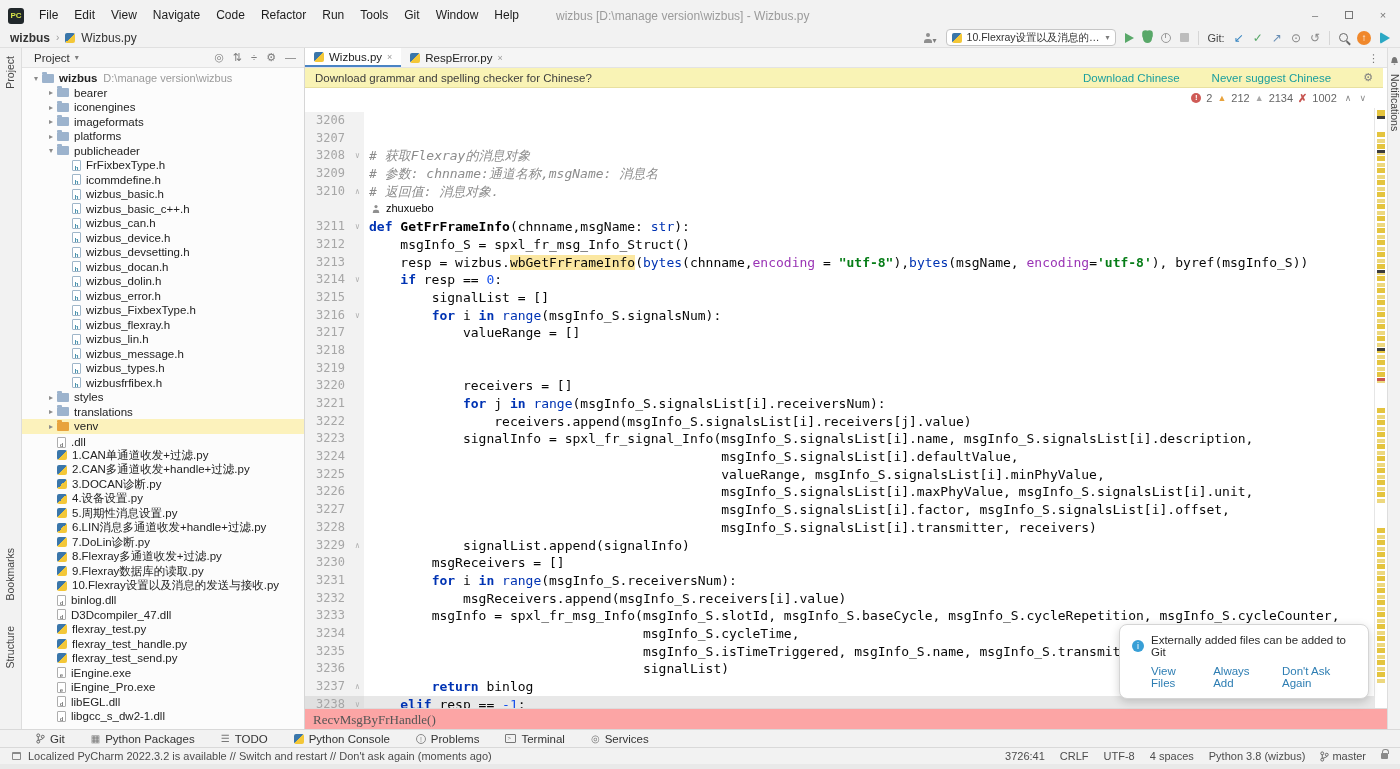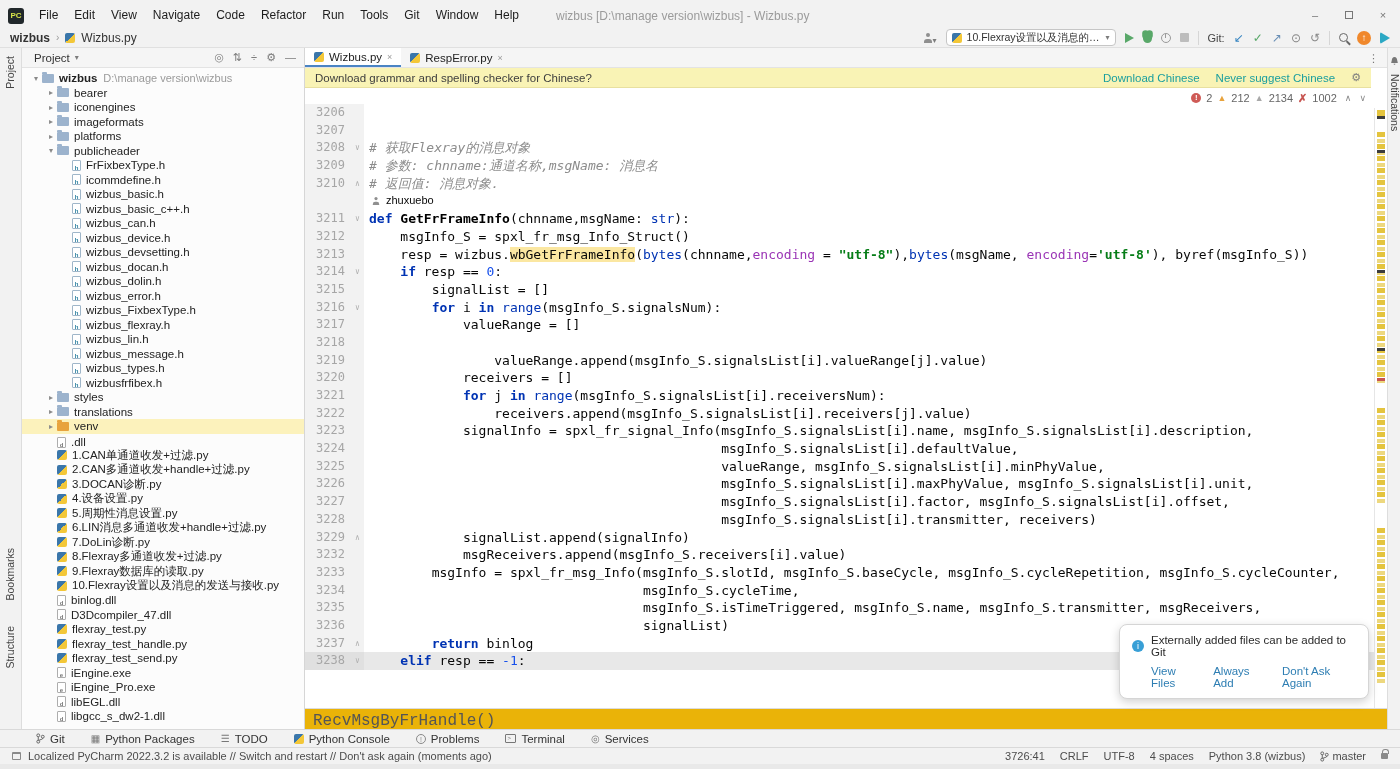--- a/index.html
+++ b/index.html
@@ -72,33 +72,33 @@
   .root-name { font-weight:bold; }
   .root-path { color:#9a9a9a; margin-left:6px; font-size:11px; }
 
   
   .editor { flex:1; position:relative; background:#fff; overflow:hidden; }
   .tabbar { position:absolute; top:0; left:0; right:0; height:20px; background:#f5f5f5; border-bottom:1px solid #e3e3e3; display:flex; align-items:stretch; }
   .tab { display:flex; align-items:center; gap:5px; padding:0 9px; font-size:11.5px; color:#222; }
   .tab.active { background:#fff; border-bottom:2px solid #4a84c4; }
   .tab-close { color:#9a9a9a; font-size:9px; }
   .kebab { margin-left:auto; color:#777; padding:0 8px; font-size:11px; line-height:20px; }
-  .banner { position:absolute; top:20px; left:0; right:16px; height:20px; background:#f9f3b5; border-bottom:1px solid #e8e0a0; display:flex; align-items:center; font-size:11.5px; color:#3e3e3e; padding:0 10px; gap:14px; }
-  .banner-links { margin-left:auto; display:flex; gap:16px; align-items:center;padding-left:18px; }
+  .banner { position:absolute; top:20px; left:0; right:4px; height:20px; background:#f9f3b5; border-bottom:1px solid #e8e0a0; display:flex; align-items:center; font-size:11.5px; color:#3e3e3e; padding:0 10px; gap:14px; }
+  .banner-links { margin-left:auto; display:flex; gap:32px; align-items:center;padding-left:18px; }
   .banner-link { color:#1a9e9e; }
   .banner-gear { color:#7f7f7f; font-size:11px; }
   .inspectbar { position:absolute; top:40px; left:0; right:13px; height:20px; background:#fff; display:flex; align-items:center; justify-content:flex-end; gap:5px; font-size:11px; color:#666; padding-right:8px; }
   .err-dot { width:10px; height:10px; border-radius:50%; background:#cf5b56; display:inline-block; position:relative; }
   .err-dot::after { content:"!"; position:absolute; left:0; right:0; top:-1px; color:#fff; font-size:8px; text-align:center; line-height:12px; font-weight:bold; }
   .warn-tri { color:#e8a33d; font-size:9px; }
   .weak-tri { color:#a8a8a8; font-size:9px; }
   .typo-x { color:#c75450; font-size:11px; font-weight:bold; }
   .insp-chev { color:#8a8a8a; font-size:9px; margin-left:3px; }
 
-  .code-wrap { position:absolute; top:56px; left:0; right:13px; height:600px; overflow:hidden; background:#fff; }
+  .code-wrap { position:absolute; top:64px; left:0; right:13px; height:600px; overflow:hidden; background:#fff; }
   .code-row { height:17.7px; line-height:17.7px; font-family:"DejaVu Sans Mono","Liberation Mono",monospace; font-size:13px; white-space:pre; display:flex; }
   .gutter { width:46px; flex:none; text-align:right; padding-right:6px; color:#a6a6a6; background:#f2f2f2; font-size:12px; }
   .fold { width:13px; flex:none; color:#b0b0b0; font-size:8px; text-align:center; background:#f2f2f2; }
   .ct { padding-left:5px; color:#080808; }
   .hl-row { background:#e8e8e8; } .hl-row .gutter, .hl-row .fold { background:#e0e0e0; }
   .tk-kw { color:#0033b3; font-weight:bold; }
   .tk-bi { color:#0033b3; }
   .tk-st { color:#067d17; font-weight:bold; }
   .tk-nm { color:#1750eb; }
   .tk-cmt { color:#8c8c8c; font-style:italic; }
@@ -109,21 +109,21 @@
   .author-row .ct { display:flex; align-items:center; gap:5px; padding-left:7px; }
   .author-row .person-icon { transform:scale(.8); }
 
   .error-stripe { position:absolute; top:60px; right:0; bottom:21px; width:13px; background:#fff; border-left:1px solid #e6e6e6; }
   .es-seg { position:absolute; left:2px; right:2px; background:repeating-linear-gradient(#e4c43e 0 5px, #fff 5px 7px, #edd87e 7px 11px, #fff 11px 12px); }
   .es-a { top:4%; height:42%; } .es-b { top:50%; height:16%; } .es-c { top:70%; height:26%; }
   .es-mark { position:absolute; left:2px; right:2px; height:3px; background:#3c3c3c; }
   .es-red { background:#c75450; }
   .stripe-legend { position:absolute; top:2px; left:2px; right:2px; height:9px; background:#e4c43e; border-bottom:3px solid #3c3c3c; }
 
-  .context-bar { position:absolute; left:0; right:0; bottom:0; height:21px; background:#eab308; border-top:1px solid #dcdcdc; font-size:16px; color:#555; padding:3px 8px; font-family:Liberation Mono, monospace; }
+  .context-bar { position:absolute; left:0; right:0; bottom:0; height:21px; background:#fca5a5; border-top:1px solid #dcdcdc; font-size:13px; color:#555; padding:3px 8px; font-family:Liberation Serif, serif; }
 
   .toast { position:absolute; right:18px; bottom:30px; width:250px; background:#fff; border:1px solid #d5d5d5; border-radius:8px; box-shadow:0 3px 10px rgba(0,0,0,.18); padding:9px 12px; font-size:11.5px; color:#2b2b2b; z-index:5; }
   .toast-head { display:flex; align-items:center; gap:7px; }
   .info-icon { width:12px; height:12px; border-radius:50%; background:#389fd6; color:#fff; font-size:9px; text-align:center; line-height:12px; flex:none; }
   .toast-actions { margin-top:7px; padding-left:19px; display:flex; gap:14px; }
   .toast-link { color:#2e7eb3; }
 
   
   .bottombar { position:absolute; left:0; right:0; top:729px; height:18px; background:#f2f2f2; border-top:1px solid #d9d9d9; display:flex; align-items:center; gap:26px; padding-left:36px; font-size:11.5px; color:#333; }
   .bb-item { display:flex; align-items:center; gap:5px; }
@@ -544,31 +544,33 @@
           <div class="code-row"><span class="gutter">3210</span><span class="fold">∧</span><span class="ct"><span class="tk-cmt"># 返回值: 消息对象.</span></span></div>
           <div class="code-row author-row"><span class="gutter"></span><span class="fold"></span><span class="ct"><span class="person-icon"></span><span>zhuxuebo</span></span></div>
           <div class="code-row"><span class="gutter">3211</span><span class="fold">∨</span><span class="ct"><span class="tk-kw">def </span><span class="tk-fn">GetFrFrameInfo</span><span class="tk-pl">(chnname,msgName: </span><span class="tk-bi">str</span><span class="tk-pl">):</span></span></div>
           <div class="code-row"><span class="gutter">3212</span><span class="fold"></span><span class="ct"><span>    </span><span class="tk-pl">msgInfo_S = spxl_fr_msg_Info_Struct()</span></span></div>
           <div class="code-row"><span class="gutter">3213</span><span class="fold"></span><span class="ct"><span>    </span><span class="tk-pl">resp = wizbus.</span><span class="tk-hlid">wbGetFrFrameInfo</span><span class="tk-pl">(</span><span class="tk-bi">bytes</span><span class="tk-pl">(chnname,</span><span class="tk-pm">encoding</span><span class="tk-pl"> = </span><span class="tk-st">"utf-8"</span><span class="tk-pl">),</span><span class="tk-bi">bytes</span><span class="tk-pl">(msgName, </span><span class="tk-pm">encoding</span><span class="tk-pl">=</span><span class="tk-st">'utf-8'</span><span class="tk-pl">), byref(msgInfo_S))</span></span></div>
           <div class="code-row"><span class="gutter">3214</span><span class="fold">∨</span><span class="ct"><span>    </span><span class="tk-kw">if</span><span class="tk-pl"> resp == </span><span class="tk-nm">0</span><span class="tk-pl">:</span></span></div>
           <div class="code-row"><span class="gutter">3215</span><span class="fold"></span><span class="ct"><span>        </span><span class="tk-pl">signalList = []</span></span></div>
           <div class="code-row"><span class="gutter">3216</span><span class="fold">∨</span><span class="ct"><span>        </span><span class="tk-kw">for</span><span class="tk-pl"> i </span><span class="tk-kw">in</span><span class="tk-pl"> </span><span class="tk-bi">range</span><span class="tk-pl">(msgInfo_S.signalsNum):</span></span></div>
           <div class="code-row"><span class="gutter">3217</span><span class="fold"></span><span class="ct"><span>            </span><span class="tk-pl">valueRange = []</span></span></div>
           <div class="code-row"><span class="gutter">3218</span><span class="fold"></span></div>
-          <div class="code-row"><span class="gutter">3219</span><span class="fold"></span><span class="ct"><span>                </span><span class="tk-pl">valueRange.append(msgInfo_S.signalsList[i].valueRange[j].value)</span></span></div>
+          <div class="code-row"><span class="gutter">3219</span><span class="fold"></span></div>
           <div class="code-row"><span class="gutter">3220</span><span class="fold"></span><span class="ct"><span>            </span><span class="tk-pl">receivers = []</span></span></div>
           <div class="code-row"><span class="gutter">3221</span><span class="fold"></span><span class="ct"><span>            </span><span class="tk-kw">for</span><span class="tk-pl"> j </span><span class="tk-kw">in</span><span class="tk-pl"> </span><span class="tk-bi">range</span><span class="tk-pl">(msgInfo_S.signalsList[i].receiversNum):</span></span></div>
           <div class="code-row"><span class="gutter">3222</span><span class="fold"></span><span class="ct"><span>                </span><span class="tk-pl">receivers.append(msgInfo_S.signalsList[i].receivers[j].value)</span></span></div>
           <div class="code-row"><span class="gutter">3223</span><span class="fold"></span><span class="ct"><span>            </span><span class="tk-pl">signalInfo = spxl_fr_signal_Info(msgInfo_S.signalsList[i].name, msgInfo_S.signalsList[i].description,</span></span></div>
           <div class="code-row"><span class="gutter">3224</span><span class="fold"></span><span class="ct"><span>                                             </span><span class="tk-pl">msgInfo_S.signalsList[i].defaultValue,</span></span></div>
           <div class="code-row"><span class="gutter">3225</span><span class="fold"></span><span class="ct"><span>                                             </span><span class="tk-pl">valueRange, msgInfo_S.signalsList[i].minPhyValue,</span></span></div>
           <div class="code-row"><span class="gutter">3226</span><span class="fold"></span><span class="ct"><span>                                             </span><span class="tk-pl">msgInfo_S.signalsList[i].maxPhyValue, msgInfo_S.signalsList[i].unit,</span></span></div>
           <div class="code-row"><span class="gutter">3227</span><span class="fold"></span><span class="ct"><span>                                             </span><span class="tk-pl">msgInfo_S.signalsList[i].factor, msgInfo_S.signalsList[i].offset,</span></span></div>
           <div class="code-row"><span class="gutter">3228</span><span class="fold"></span><span class="ct"><span>                                             </span><span class="tk-pl">msgInfo_S.signalsList[i].transmitter, receivers)</span></span></div>
           <div class="code-row"><span class="gutter">3229</span><span class="fold">∧</span><span class="ct"><span>            </span><span class="tk-pl">signalList.append(signalInfo)</span></span></div>
+          <div class="code-row"><span class="gutter">3230</span><span class="fold"></span><span class="ct"><span>        </span><span class="tk-pl">msgReceivers = []</span></span></div>
+          <div class="code-row"><span class="gutter">3231</span><span class="fold"></span><span class="ct"><span>        </span><span class="tk-kw">for</span><span class="tk-pl"> i </span><span class="tk-kw">in</span><span class="tk-pl"> </span><span class="tk-bi">range</span><span class="tk-pl">(msgInfo_S.receiversNum):</span></span></div>
           <div class="code-row"><span class="gutter">3232</span><span class="fold"></span><span class="ct"><span>            </span><span class="tk-pl">msgReceivers.append(msgInfo_S.receivers[i].value)</span></span></div>
           <div class="code-row"><span class="gutter">3233</span><span class="fold"></span><span class="ct"><span>        </span><span class="tk-pl">msgInfo = spxl_fr_msg_Info(msgInfo_S.slotId, msgInfo_S.baseCycle, msgInfo_S.cycleRepetition, msgInfo_S.cycleCounter,</span></span></div>
           <div class="code-row"><span class="gutter">3234</span><span class="fold"></span><span class="ct"><span>                                   </span><span class="tk-pl">msgInfo_S.cycleTime,</span></span></div>
           <div class="code-row"><span class="gutter">3235</span><span class="fold"></span><span class="ct"><span>                                   </span><span class="tk-pl">msgInfo_S.isTimeTriggered, msgInfo_S.name, msgInfo_S.transmitter, msgReceivers,</span></span></div>
           <div class="code-row"><span class="gutter">3236</span><span class="fold"></span><span class="ct"><span>                                   </span><span class="tk-pl">signalList)</span></span></div>
           <div class="code-row"><span class="gutter">3237</span><span class="fold">∧</span><span class="ct"><span>        </span><span class="tk-kw">return</span><span class="tk-pl"> binlog</span></span></div>
           <div class="code-row hl-row"><span class="gutter">3238</span><span class="fold">∨</span><span class="ct"><span>    </span><span class="tk-kw">elif</span><span class="tk-pl"> resp == </span><span class="tk-nm">-1</span><span class="tk-pl">:</span></span></div>
         </div>
 
       <div class="error-stripe">

